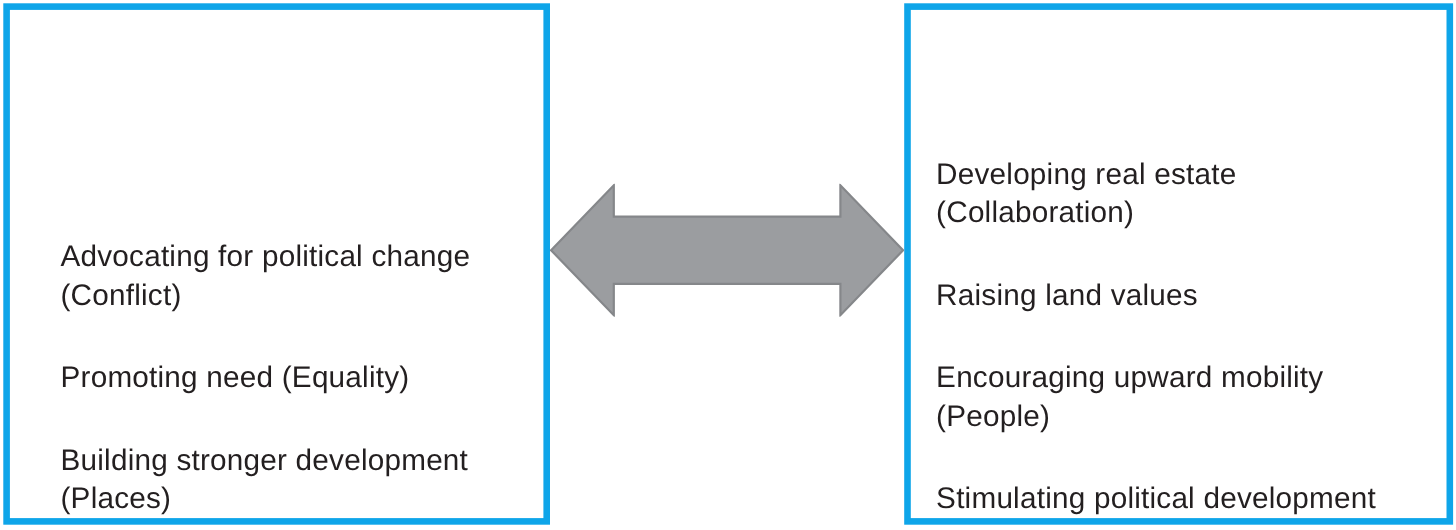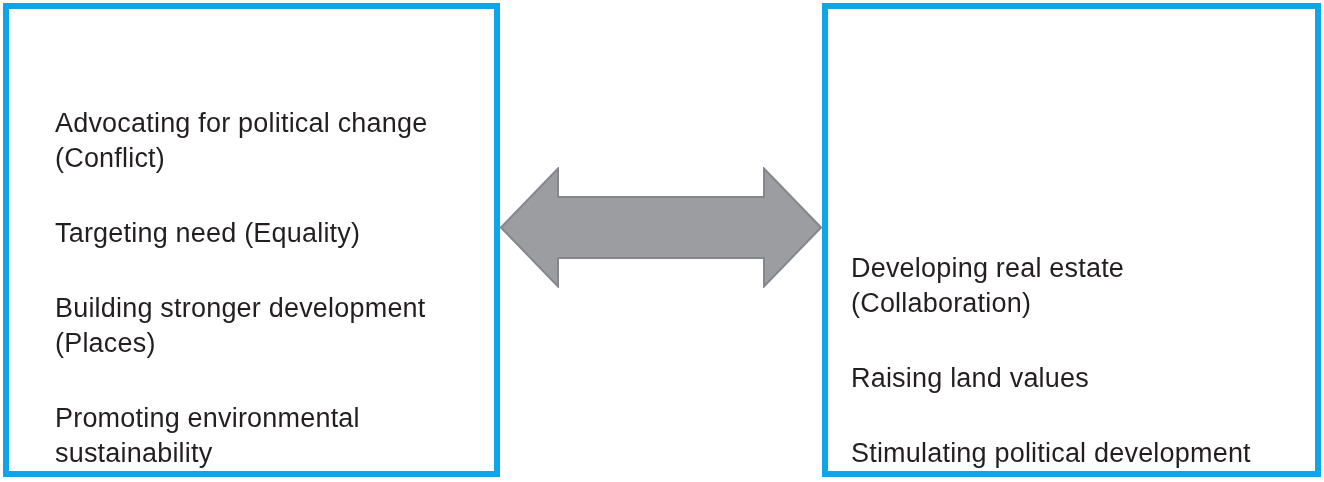--- a/index.html
+++ b/index.html
@@ -58,33 +58,33 @@
   }
 </style>
 </head>
 <body>
 
 <div class="canvas">
 
   <div class="box left">
     <div class="item">Advocating for political change
 (Conflict)</div>
-    <div class="item">Targeting need (Equality)</div>
+    <div class="item">Promoting need (Equality)</div>
     <div class="item">Building stronger development
 (Places)</div>
-    <div class="item">Promoting environmental
-sustainability</div>
   </div>
 
   <div class="arrow-wrap">
     <svg viewBox="0 0 322 121" preserveAspectRatio="none">
       <polygon points="1,60.5 58,1.5 58,30 264,30 264,1.5 321,60.5 264,119.5 264,91 58,91 58,119.5" stroke-width="2" stroke-linejoin="miter" stroke="#85878a" fill="#9b9da0"></polygon>
     </svg>
   </div>
 
   <div class="box right">
     <div class="item">Developing real estate
 (Collaboration)</div>
     <div class="item">Raising land values</div>
+    <div class="item">Encouraging upward mobility
+(People)</div>
     <div class="item">Stimulating political development</div>
   </div>
 
 </div>
 
 </body></html>

